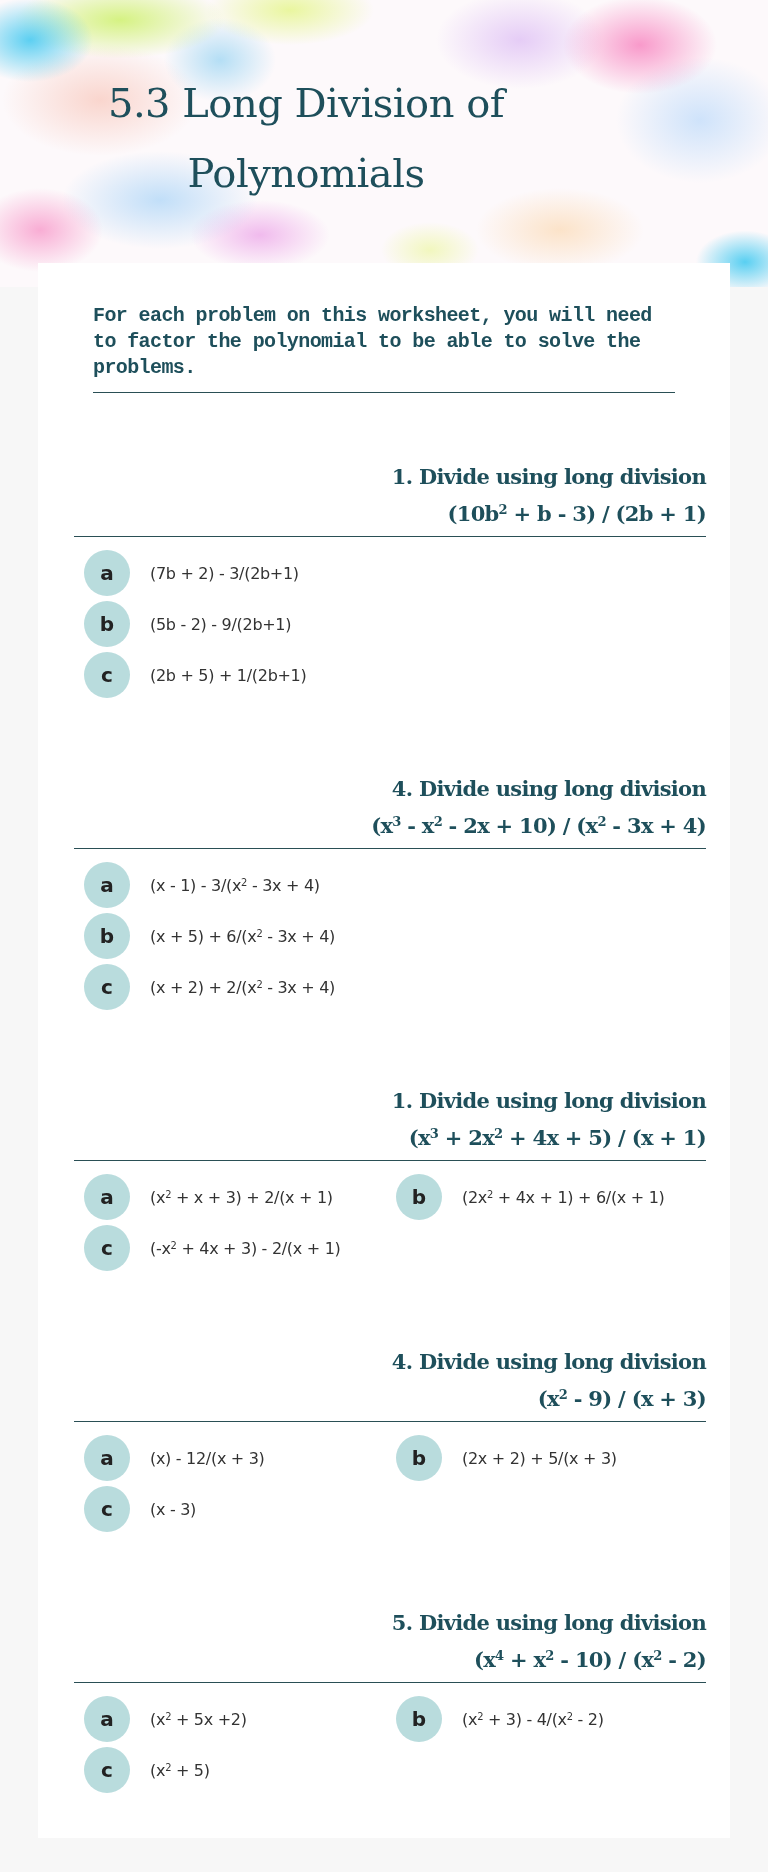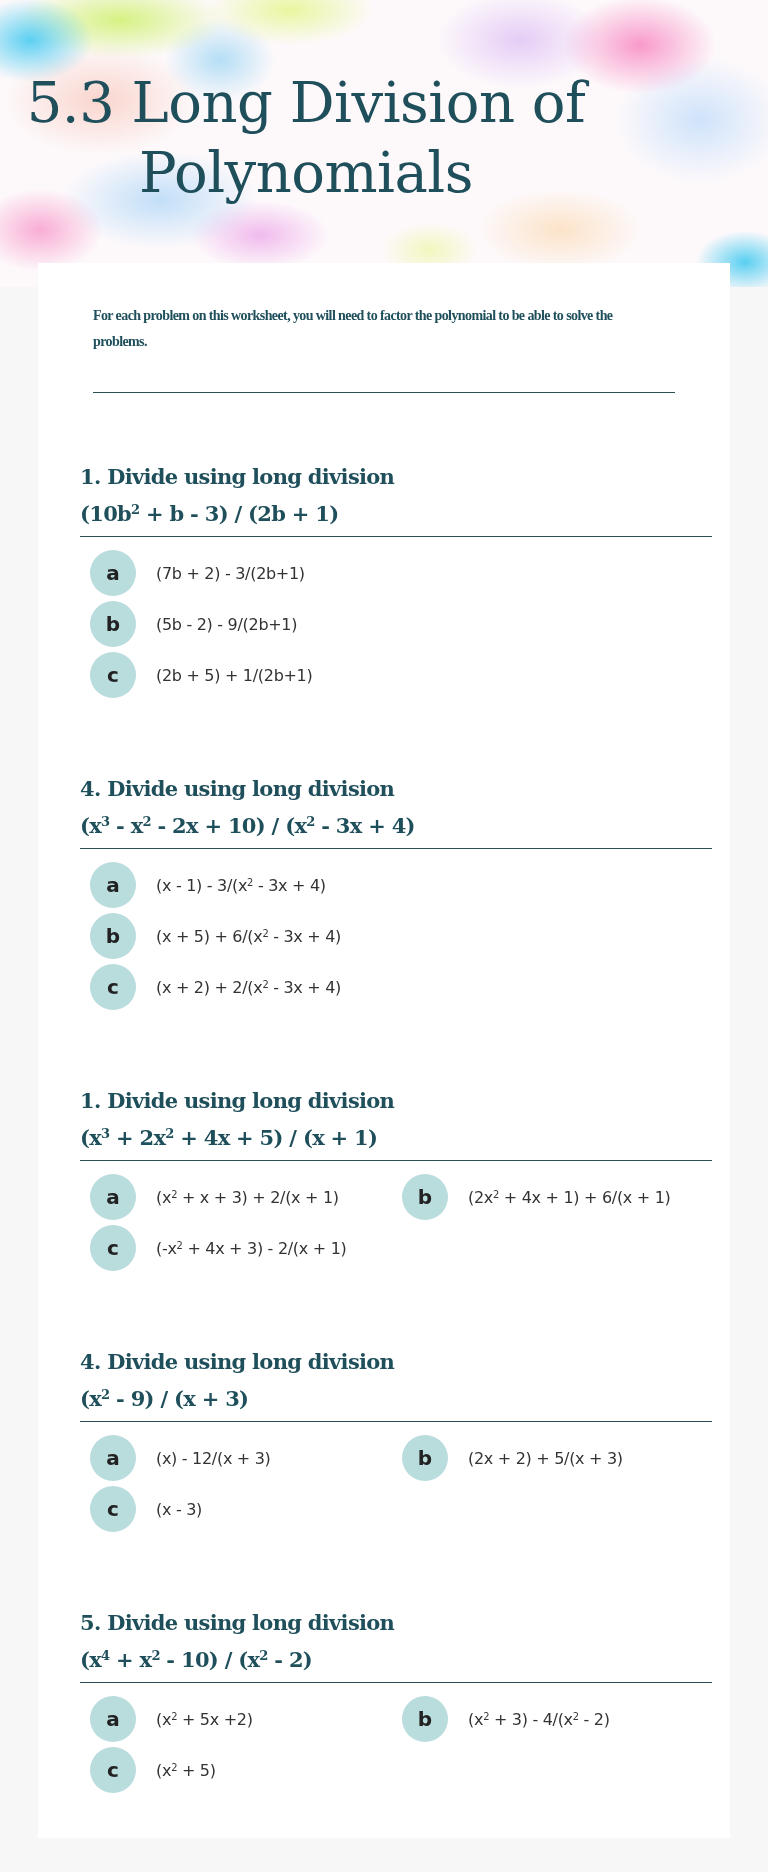--- a/index.html
+++ b/index.html
@@ -20,38 +20,38 @@
       radial-gradient(ellipse 90px 60px at 40px 230px, rgba(245,110,180,0.55), transparent 70%),
       radial-gradient(ellipse 140px 70px at 160px 200px, rgba(120,190,245,0.45), transparent 70%),
       radial-gradient(ellipse 100px 50px at 260px 235px, rgba(225,110,220,0.45), transparent 70%),
       radial-gradient(ellipse 120px 60px at 560px 230px, rgba(250,200,140,0.45), transparent 70%),
       radial-gradient(ellipse 70px 45px at 745px 262px, rgba(60,200,240,0.85), transparent 70%),
       radial-gradient(ellipse 70px 40px at 430px 250px, rgba(230,245,130,0.5), transparent 70%),
       #fdf9fb;
   }
   .hero-title {
     position: absolute; left: 0; top: 68px; width: 612px; text-align: center;
-    font-family: "DejaVu Serif", serif; font-size: 56px; line-height: 70px;
+    font-family: "DejaVu Serif", serif; font-size: 40px; line-height: 70px;
     color: #1e4f5b; font-weight: normal; letter-spacing: -0.5px;
   }
 
   .card {
     position: absolute; left: 38px; top: 263px; width: 692px; height: 1575px;
     background: #ffffff;
   }
   .intro {
     position: absolute; left: 55px; top: 40px; width: 560px;
-    font-family: Liberation Serif, serif; font-size: 14px; line-height: 26px;
+    font-family: Liberation Mono, monospace; font-size: 20px; line-height: 26px;
     color: #1e4f5b; font-weight: bold; letter-spacing: -0.6px;
   }
   .intro-rule {
     position: absolute; left: 55px; top: 129px; width: 582px; height: 1px; background: #2a4f55;
   }
 
-  .problem { position: absolute; left: 42px; width: 632px; }
+  .problem { position: absolute; left: 36px; width: 632px; text-align: right; }
   .problem-heading {
     font-family: "DejaVu Serif", serif; font-size: 21px; line-height: 37px;
     color: #1e4f5b; font-weight: bold; letter-spacing: -0.7px;
   }
   .problem-expr {
     font-family: "DejaVu Serif", serif; font-size: 21px; line-height: 37px;
     color: #1e4f5b; font-weight: bold; letter-spacing: -0.7px;
   }
   .problem-expr sup, .opt-text sup { font-size: 0.62em; vertical-align: 0.55em; line-height: 0; }
   .problem-rule { width: 632px; height: 1px; background: #2a4f55; margin-top: 4px; }

